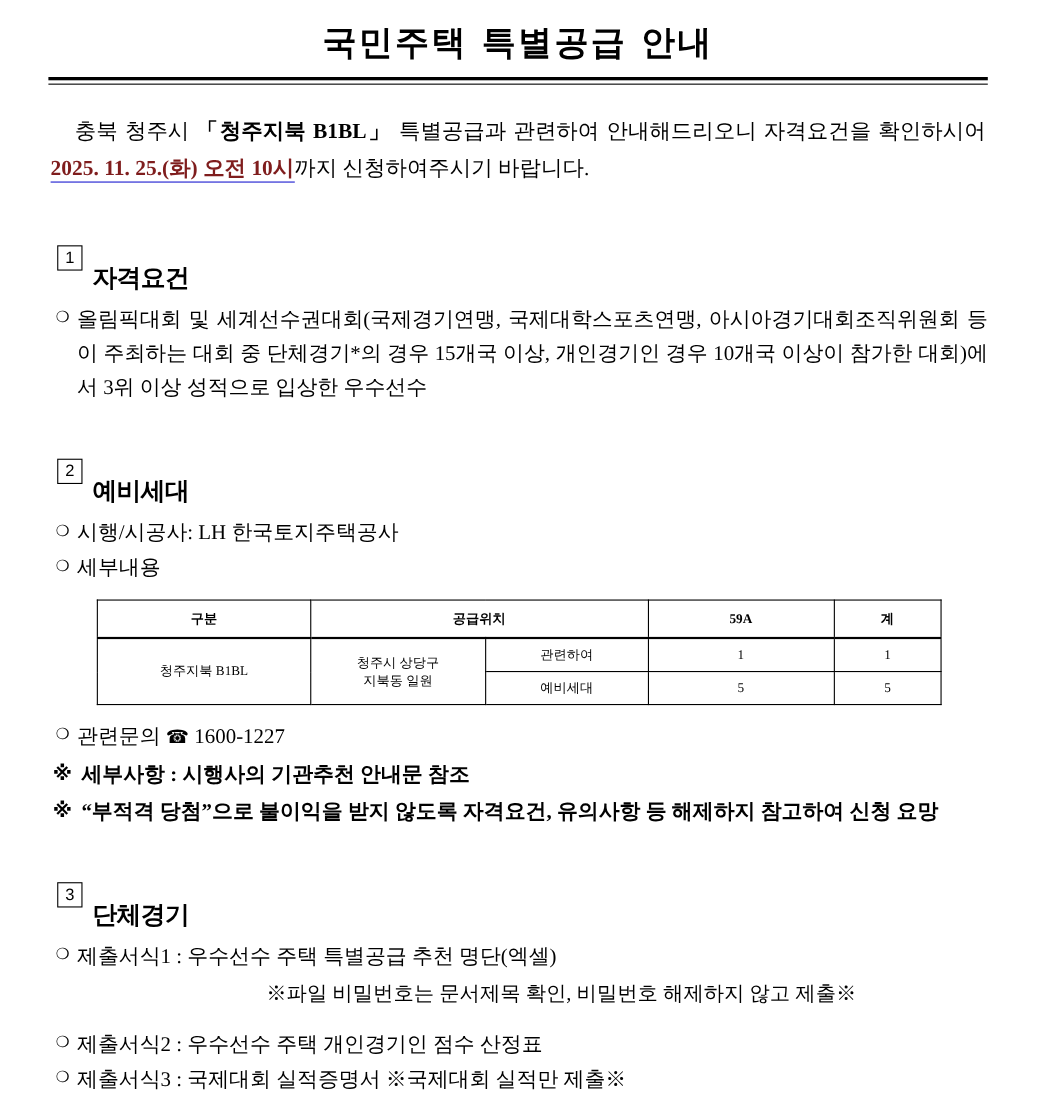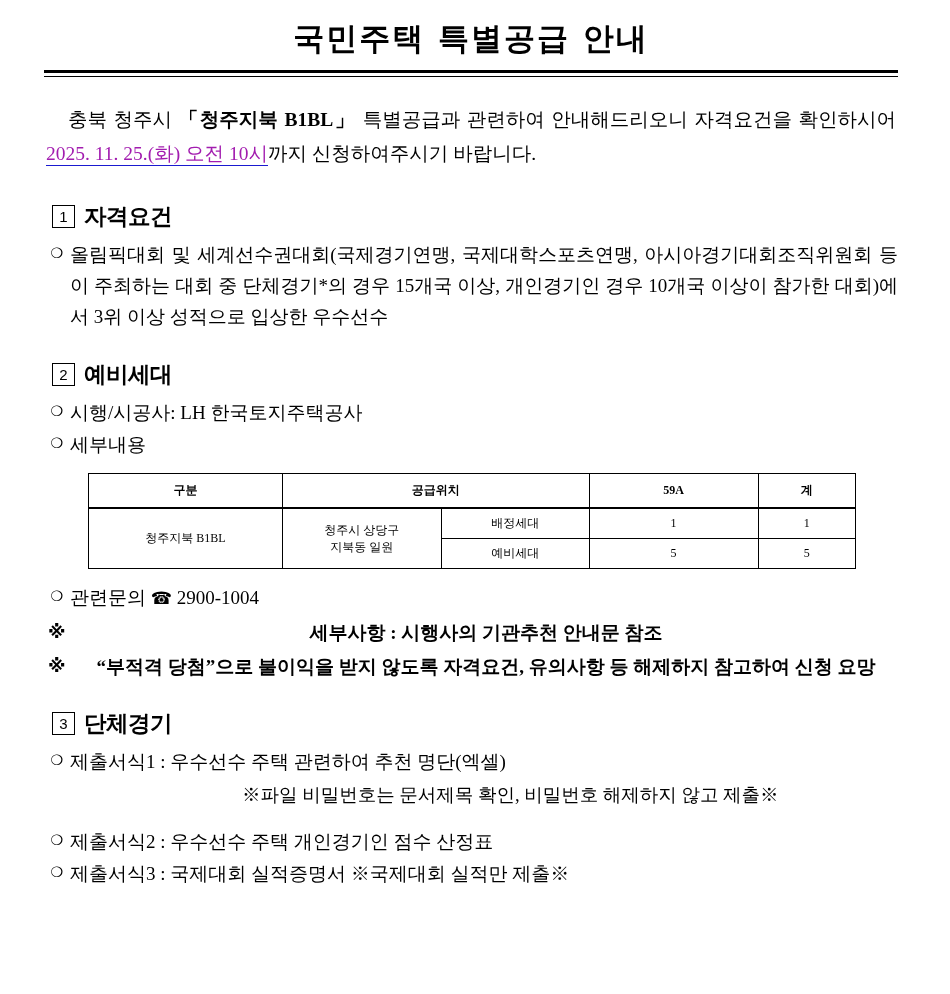--- a/index.html
+++ b/index.html
@@ -39,22 +39,22 @@
   .intro {
     font-size: 19.5px;
     line-height: 1.75;
     text-align: justify;
     text-justify: inter-character;
     margin: 0 2px 30px 2px;
   }
   .intro .indent { display: inline-block; width: 22px; }
   .emph-bold { font-weight: bold; }
   .date-hl {
-    color: #a21caf;
-    font-weight: normal;
+    color: #7f1d1d;
+    font-weight: bold;
     border-bottom: 1.5px solid #1a1ad0;
     padding-bottom: 1px;
   }
   
   .sec-head {
     display: flex;
     align-items: center;
     gap: 9px;
     margin: 0 0 8px 8px;
   }
@@ -67,20 +67,21 @@
     border: 1.6px solid #000;
     font-size: 15px;
     line-height: 1;
     font-family: "Liberation Sans", sans-serif;
   }
   .sec-title {
     font-size: 22.5px;
     font-weight: bold;
     font-family: "DejaVu Sans", "Liberation Sans", sans-serif;
     letter-spacing: -0.5px;
+    margin-top: 36px;
   }
   .section { margin-bottom: 26px; }
   
   .bullet-row {
     display: flex;
     align-items: flex-start;
     font-size: 19px;
     line-height: 1.62;
     margin: 0 0 2px 0;
   }
@@ -104,21 +105,21 @@
     font-weight: bold;
     line-height: 1.58;
     margin: 4px 0 0 4px;
   }
   .note-mark {
     width: 26px;
     flex: 0 0 26px;
     font-family: "DejaVu Sans", sans-serif;
     font-size: 18px;
   }
-  .note-text { flex: 1 1 auto; text-align: center; }
+  .note-text { flex: 1 1 auto; }
   
   table.supply {
     border-collapse: collapse;
     width: 768px;
     margin: 12px 12px 14px 44px;
     font-size: 12px;
   }
   table.supply td, table.supply th {
     border: 1px solid #000;
     text-align: center;
@@ -193,38 +194,38 @@
           <td class="col-total">계</td>
         </tr>
       </thead>
       <tbody>
         <tr>
           <td rowspan="2" class="col-gubun">청주지북 B1BL</td>
           <td rowspan="2" class="col-loc">
             <span>청주시 상당구</span><br>
             <span>지북동 일원</span>
           </td>
-          <td class="col-sub">배정세대</td>
+          <td class="col-sub">관련하여</td>
           <td class="col-59a">1</td>
           <td class="col-total">1</td>
         </tr>
         <tr>
           <td class="col-sub">예비세대</td>
           <td class="col-59a">5</td>
           <td class="col-total">5</td>
         </tr>
       </tbody>
     </table>
 
     <div class="bullet-row">
       <span class="bullet-mark">❍</span>
       <span class="bullet-text">
         <span>관련문의</span>
         <span class="tel-icon">☎</span>
-        <span>2900-1004</span>
+        <span>1600-1227</span>
       </span>
     </div>
 
     <div class="note-row">
       <span class="note-mark">※</span>
       <span class="note-text">세부사항 : 시행사의 기관추천 안내문 참조</span>
     </div>
     <div class="note-row">
       <span class="note-mark">※</span>
       <span class="note-text">“부적격 당첨”으로 불이익을 받지 않도록 자격요건, 유의사항 등 해제하지 참고하여 신청 요망</span>
@@ -232,21 +233,21 @@
   </div>
 
   <div class="section">
     <div class="sec-head">
       <span class="sec-num">3</span>
       <span class="sec-title">단체경기</span>
     </div>
 
     <div class="bullet-row">
       <span class="bullet-mark">❍</span>
-      <span class="bullet-text">제출서식1 : 우수선수 주택 관련하여 추천 명단(엑셀)</span>
+      <span class="bullet-text">제출서식1 : 우수선수 주택 특별공급 추천 명단(엑셀)</span>
     </div>
 
     <div class="sub-note">※파일 비밀번호는 문서제목 확인, 비밀번호 해제하지 않고 제출※</div>
 
     <div class="bullet-row">
       <span class="bullet-mark">❍</span>
       <span class="bullet-text">제출서식2 : 우수선수 주택 개인경기인 점수 산정표</span>
     </div>
     <div class="bullet-row">
       <span class="bullet-mark">❍</span>

